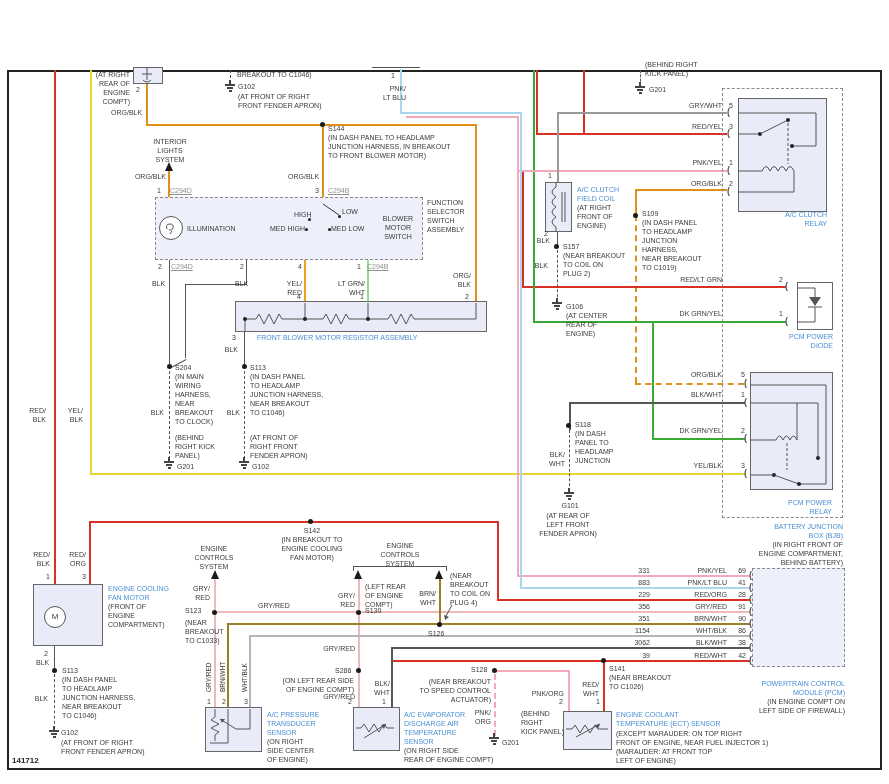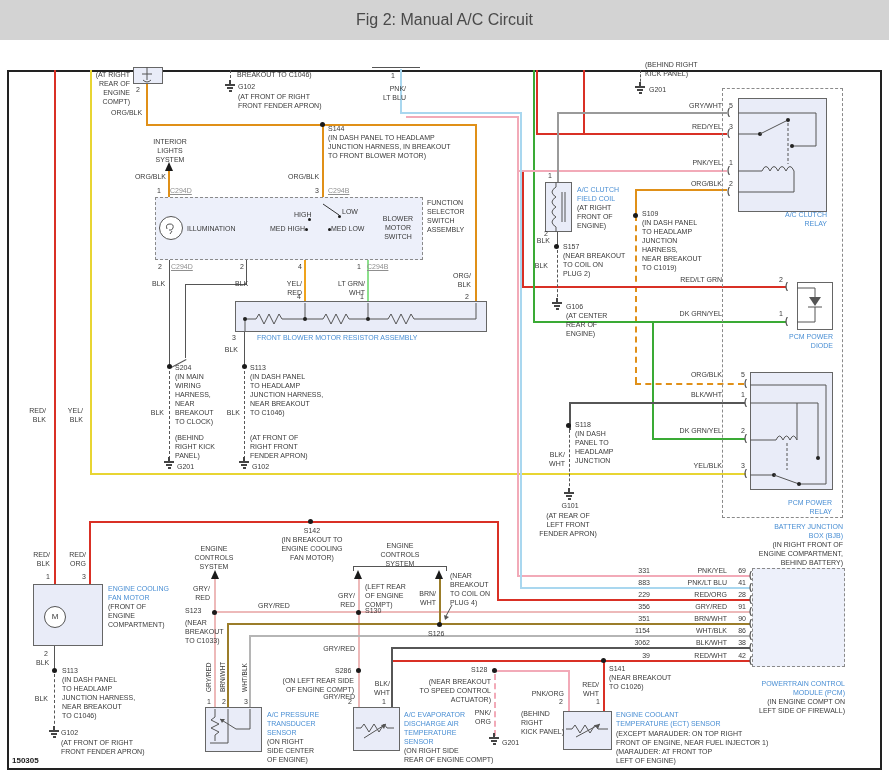--- a/index.html
+++ b/index.html
@@ -32,23 +32,22 @@
   .arc{position:absolute;font-size:9px;color:#555;line-height:9px}
   .circ{position:absolute;border:1px solid #555;border-radius:50%;background:#fff}
   .brace{position:absolute;height:4px;border-top:1px solid #555;border-left:1px solid #555;border-right:1px solid #555}
   .rot{transform:rotate(-90deg);transform-origin:0 0;font-size:6.5px}
   svg{position:absolute;overflow:visible}
 </style>
 </head>
 <body>
 
 <div id="root">
-  <div class="bar">Fig 2: Manual A/C Circuit</div>
   <div class="frame"></div>
-  <div class="fid" style="left:12px;top:756px">150305</div>
+  <div class="fid" style="left:12px;top:756px">141712</div>
 
   <div>
     <i class="wv" style="left:146px;top:82px;height:44px;background:#e09018"></i>
     <i class="wh" style="left:146px;top:124px;width:331px;background:#e09018"></i>
     <i class="wv" style="left:322px;top:126px;height:73px;background:#e09018"></i>
     <i class="wv" style="left:475px;top:126px;height:177px;background:#e09018"></i>
     <i class="wv" style="left:168px;top:171px;height:28px;background:#e09018"></i>
     <i class="wh" style="left:635px;top:189px;width:92px;background:#e09018"></i>
     <i class="wv" style="left:635px;top:189px;height:26px;background:#e09018"></i>
     <i class="dv" style="left:635px;top:215px;height:168px;border-color:#e09018"></i>

